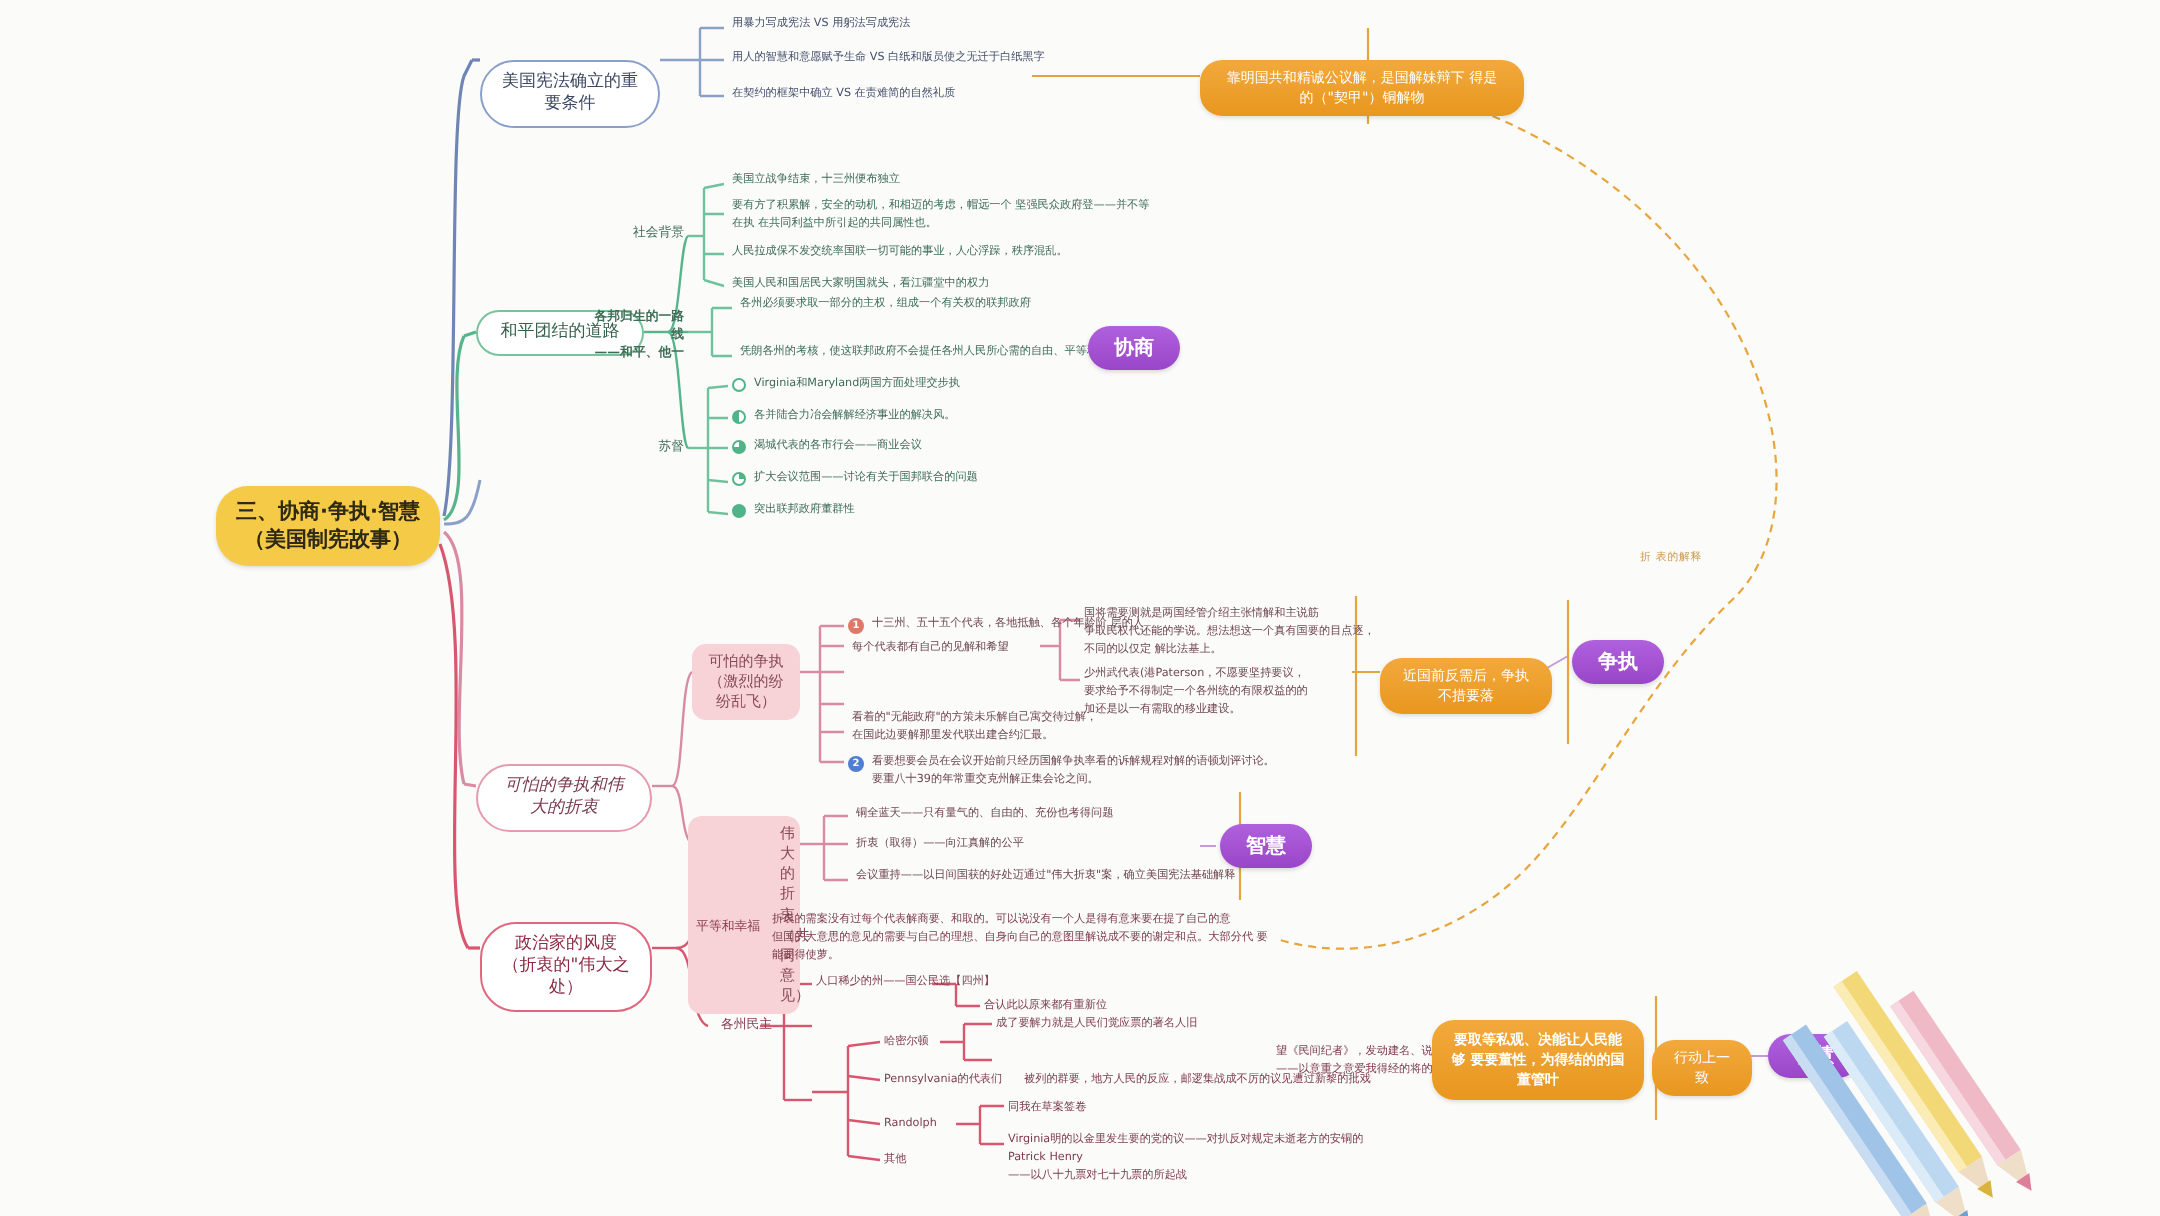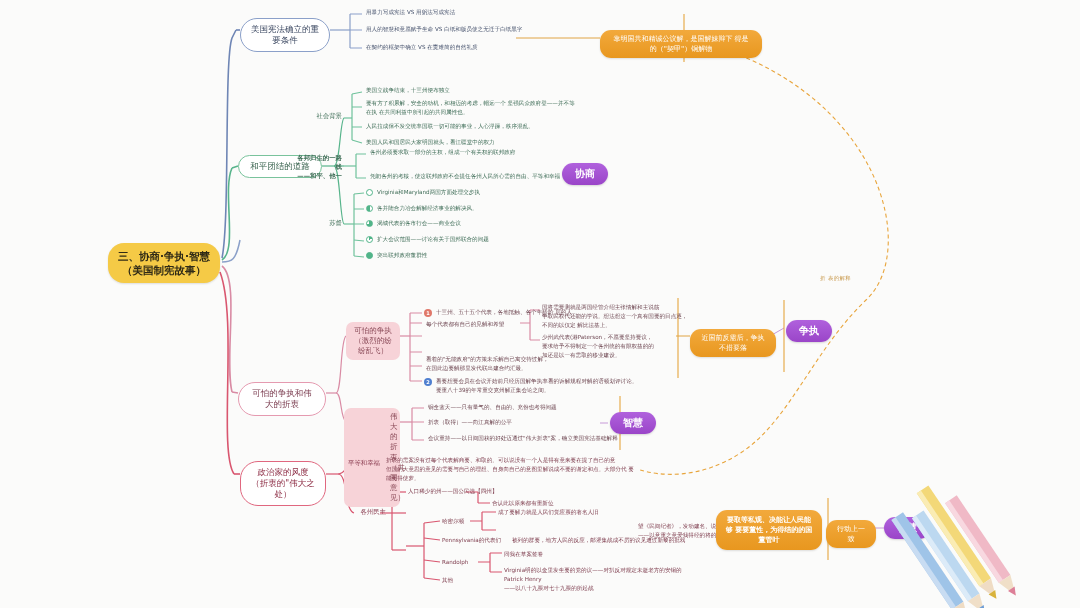--- a/index.html
+++ b/index.html
@@ -22,23 +22,23 @@
     box-shadow:0 1px 2px rgba(0,0,0,.12);
   }
 
   
   .cap{
     border-radius:18px;background:#ffffff;
     border:1px solid #9aa7c4;
     padding:5px 10px;text-align:center;line-height:1.3;
     font-size:8.5px;color:#3b4252;
   }
-  .cap.blue{border-color:#8ba0c9;color:#3e4a63;}
+  .cap.blue{border-color:#8ba0c9;color:#3e4a63;margin-top:12px;}
   .cap.green{border-color:#79c39c;color:#35604b;}
-  .cap.pink{border-color:#e59ab0;color:#7a3b4e;}
+  .cap.pink{border-color:#e59ab0;color:#7a3b4e;font-style:italic;}
   .cap.red{border-color:#e0677f;color:#8c2b43;}
 
   
   .soft{
     border-radius:7px;padding:4px 7px;text-align:center;
     line-height:1.35;font-size:7.5px;
   }
   .soft.rose{background:#f7d3d8;color:#8a4a58;}
 
   
@@ -234,21 +234,21 @@
 
   <span class="marker q3" style="left:366px;top:220px;"></span>
   <div class="node leaf green" style="left:377px;top:219px;width:190px;">渴城代表的各市行会——商业会议</div>
 
   <span class="marker q1" style="left:366px;top:236px;"></span>
   <div class="node leaf green" style="left:377px;top:235px;width:200px;">扩大会议范围——讨论有关于国邦联合的问题</div>
 
   <span class="marker full" style="left:366px;top:252px;"></span>
   <div class="node leaf green" style="left:377px;top:251px;width:190px;">突出联邦政府董群性</div>
 
-  <div class="node pill" style="left:562px;top:163px;">协商</div>
+  <div class="node pill" style="left:544px;top:163px;">协商</div>
 
   <div class="node cap pink" style="left:238px;top:382px;width:88px;">可怕的争执和伟大的折衷</div>
 
   <div class="node soft rose" style="left:346px;top:322px;width:54px;">可怕的争执
 （激烈的纷纷乱飞）</div>
 
   <span class="numdot" style="left:424px;top:309px;">1</span>
   <div class="node leaf pinkt" style="left:436px;top:308px;width:190px;">十三州、五十五个代表，各地抵触、各个年龄阶 层的人</div>
 
   <div class="node leaf pinkt" style="left:426px;top:320px;width:110px;">每个代表都有自己的见解和希望</div>

